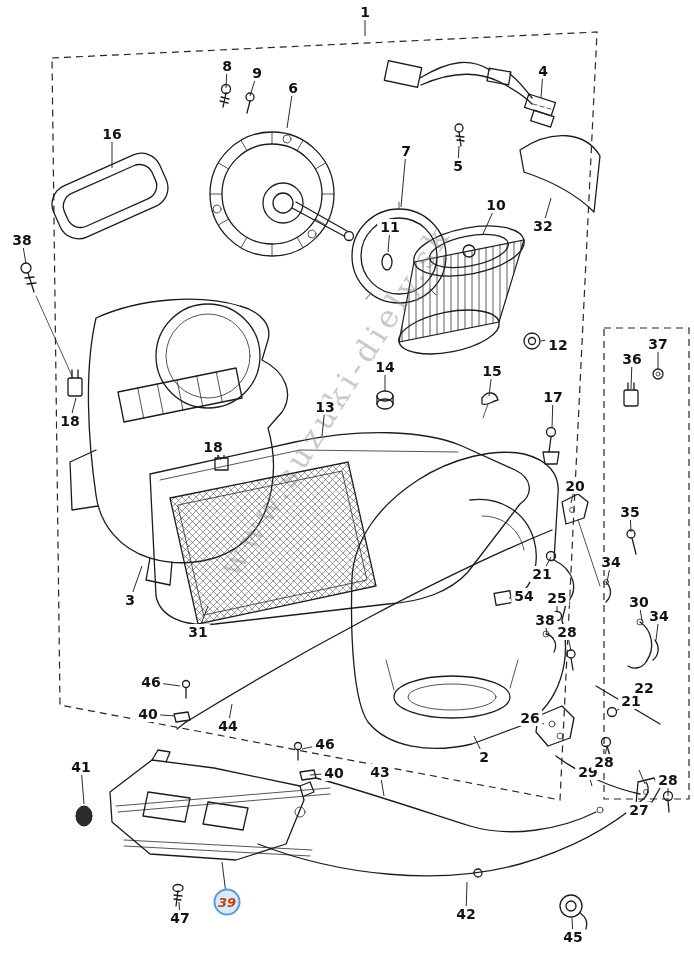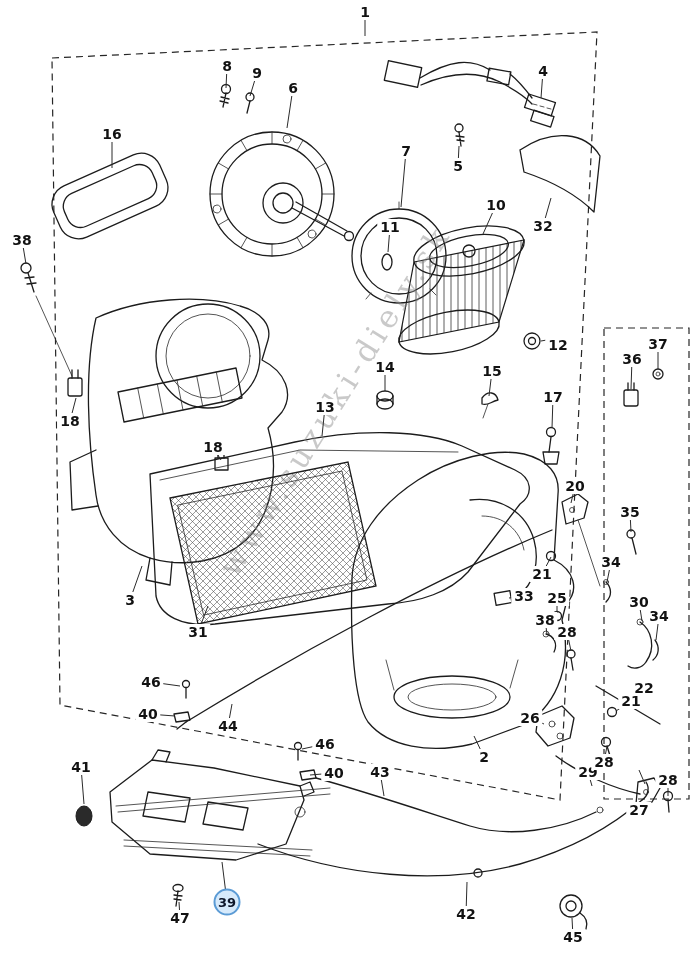--- a/index.html
+++ b/index.html
@@ -351,21 +351,21 @@
       <span class="callout" style="left: 492px; top: 371px;">15</span>
       <span class="callout" style="left: 70px; top: 421px;">18</span>
       <span class="callout" style="left: 213px; top: 447px;">18</span>
       <span class="callout" style="left: 325px; top: 407px;">13</span>
       <span class="callout" style="left: 553px; top: 397px;">17</span>
       <span class="callout" style="left: 575px; top: 486px;">20</span>
       <span class="callout" style="left: 630px; top: 512px; text-align: center;">35</span>
       <span class="callout" style="left: 130px; top: 600px;">3</span>
       <span class="callout" style="left: 542px; top: 574px;">21</span>
       <span class="callout" style="left: 611px; top: 562px;">34</span>
-      <span class="callout" style="left: 524px; top: 596px;">33</span>
+      <span class="callout" style="left: 524px; top: 596px;">54</span>
       <span class="callout" style="left: 557px; top: 598px;">25</span>
       <span class="callout" style="left: 545px; top: 620px;">38</span>
       <span class="callout" style="left: 567px; top: 632px;">28</span>
       <span class="callout" style="left: 639px; top: 602px;">30</span>
       <span class="callout" style="left: 659px; top: 616px;">34</span>
       <span class="callout" style="left: 198px; top: 632px;">31</span>
       <span class="callout" style="left: 151px; top: 682px;">46</span>
       <span class="callout" style="left: 148px; top: 714px;">40</span>
       <span class="callout" style="left: 228px; top: 726px;">44</span>
       <span class="callout" style="left: 644px; top: 688px;">22</span>
@@ -373,19 +373,19 @@
       <span class="callout" style="left: 530px; top: 718px;">26</span>
       <span class="callout" style="left: 484px; top: 757px;">2</span>
       <span class="callout" style="left: 325px; top: 744px;">46</span>
       <span class="callout" style="left: 334px; top: 773px;">40</span>
       <span class="callout" style="left: 380px; top: 772px;">43</span>
       <span class="callout" style="left: 81px; top: 767px;">41</span>
       <span class="callout" style="left: 588px; top: 772px;">29</span>
       <span class="callout" style="left: 604px; top: 762px;">28</span>
       <span class="callout" style="left: 639px; top: 770px; margin-top: 40px;">27</span>
       <span class="callout" style="left: 668px; top: 780px;">28</span>
-      <span class="callout hl" style="left: 227px; top: 902px; color: #0f172a; background: rgb(215, 234, 251); border-color: rgb(91, 155, 213);">39</span>
+      <span class="callout hl" style="left: 227px; top: 902px; color: #c2410c; background: rgb(215, 234, 251); border-color: rgb(91, 155, 213); font-style: italic;">39</span>
       <span class="callout" style="left: 180px; top: 918px;">47</span>
       <span class="callout" style="left: 466px; top: 914px;">42</span>
       <span class="callout" style="left: 573px; top: 937px;">45</span>
     </div>
 
 </div>
 
 </body></html>

